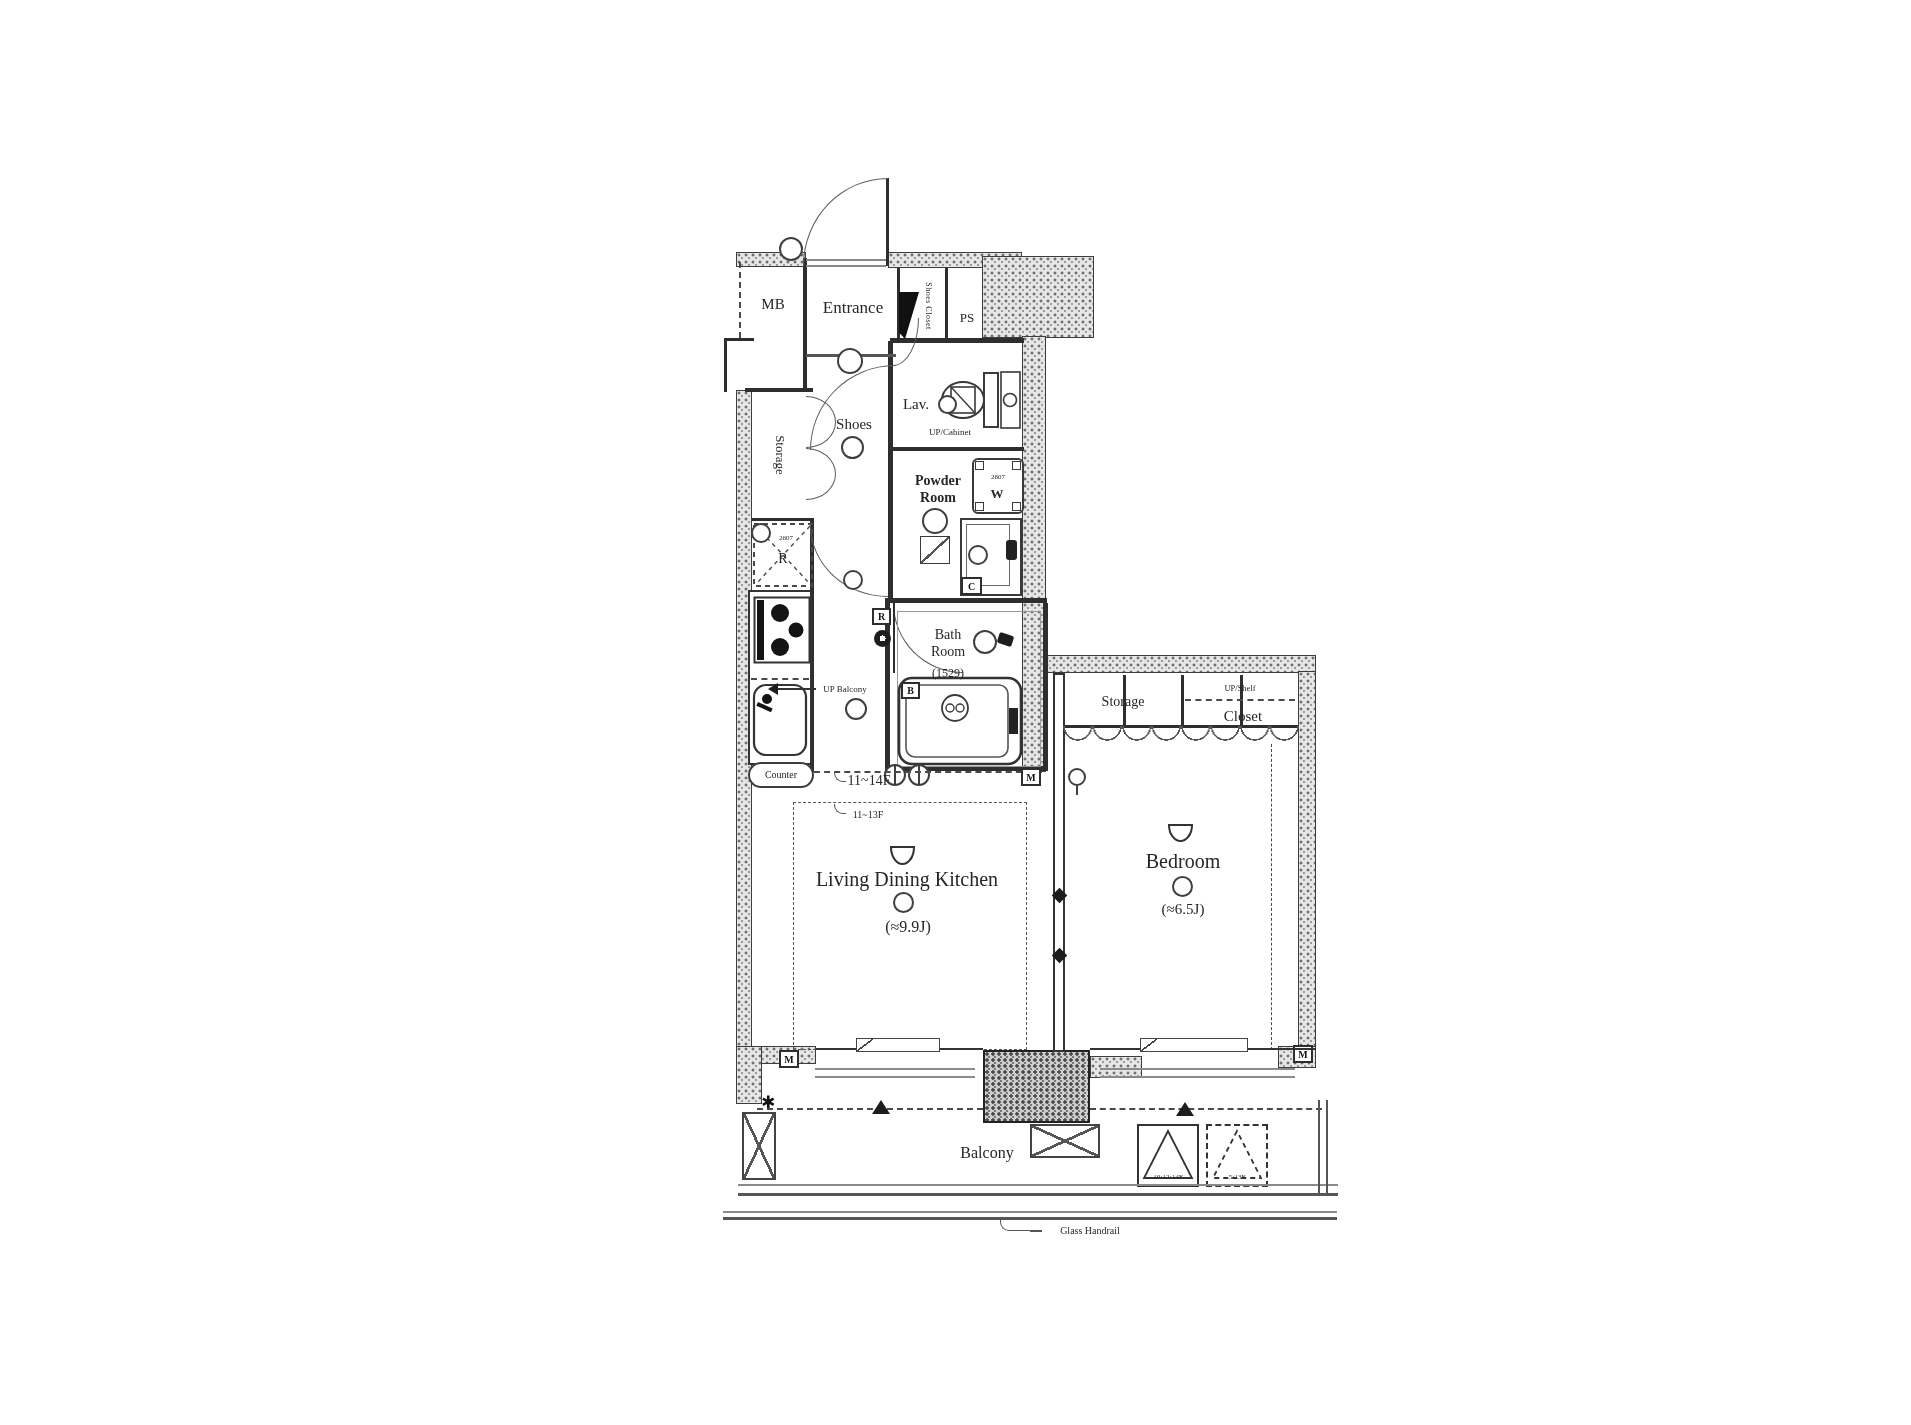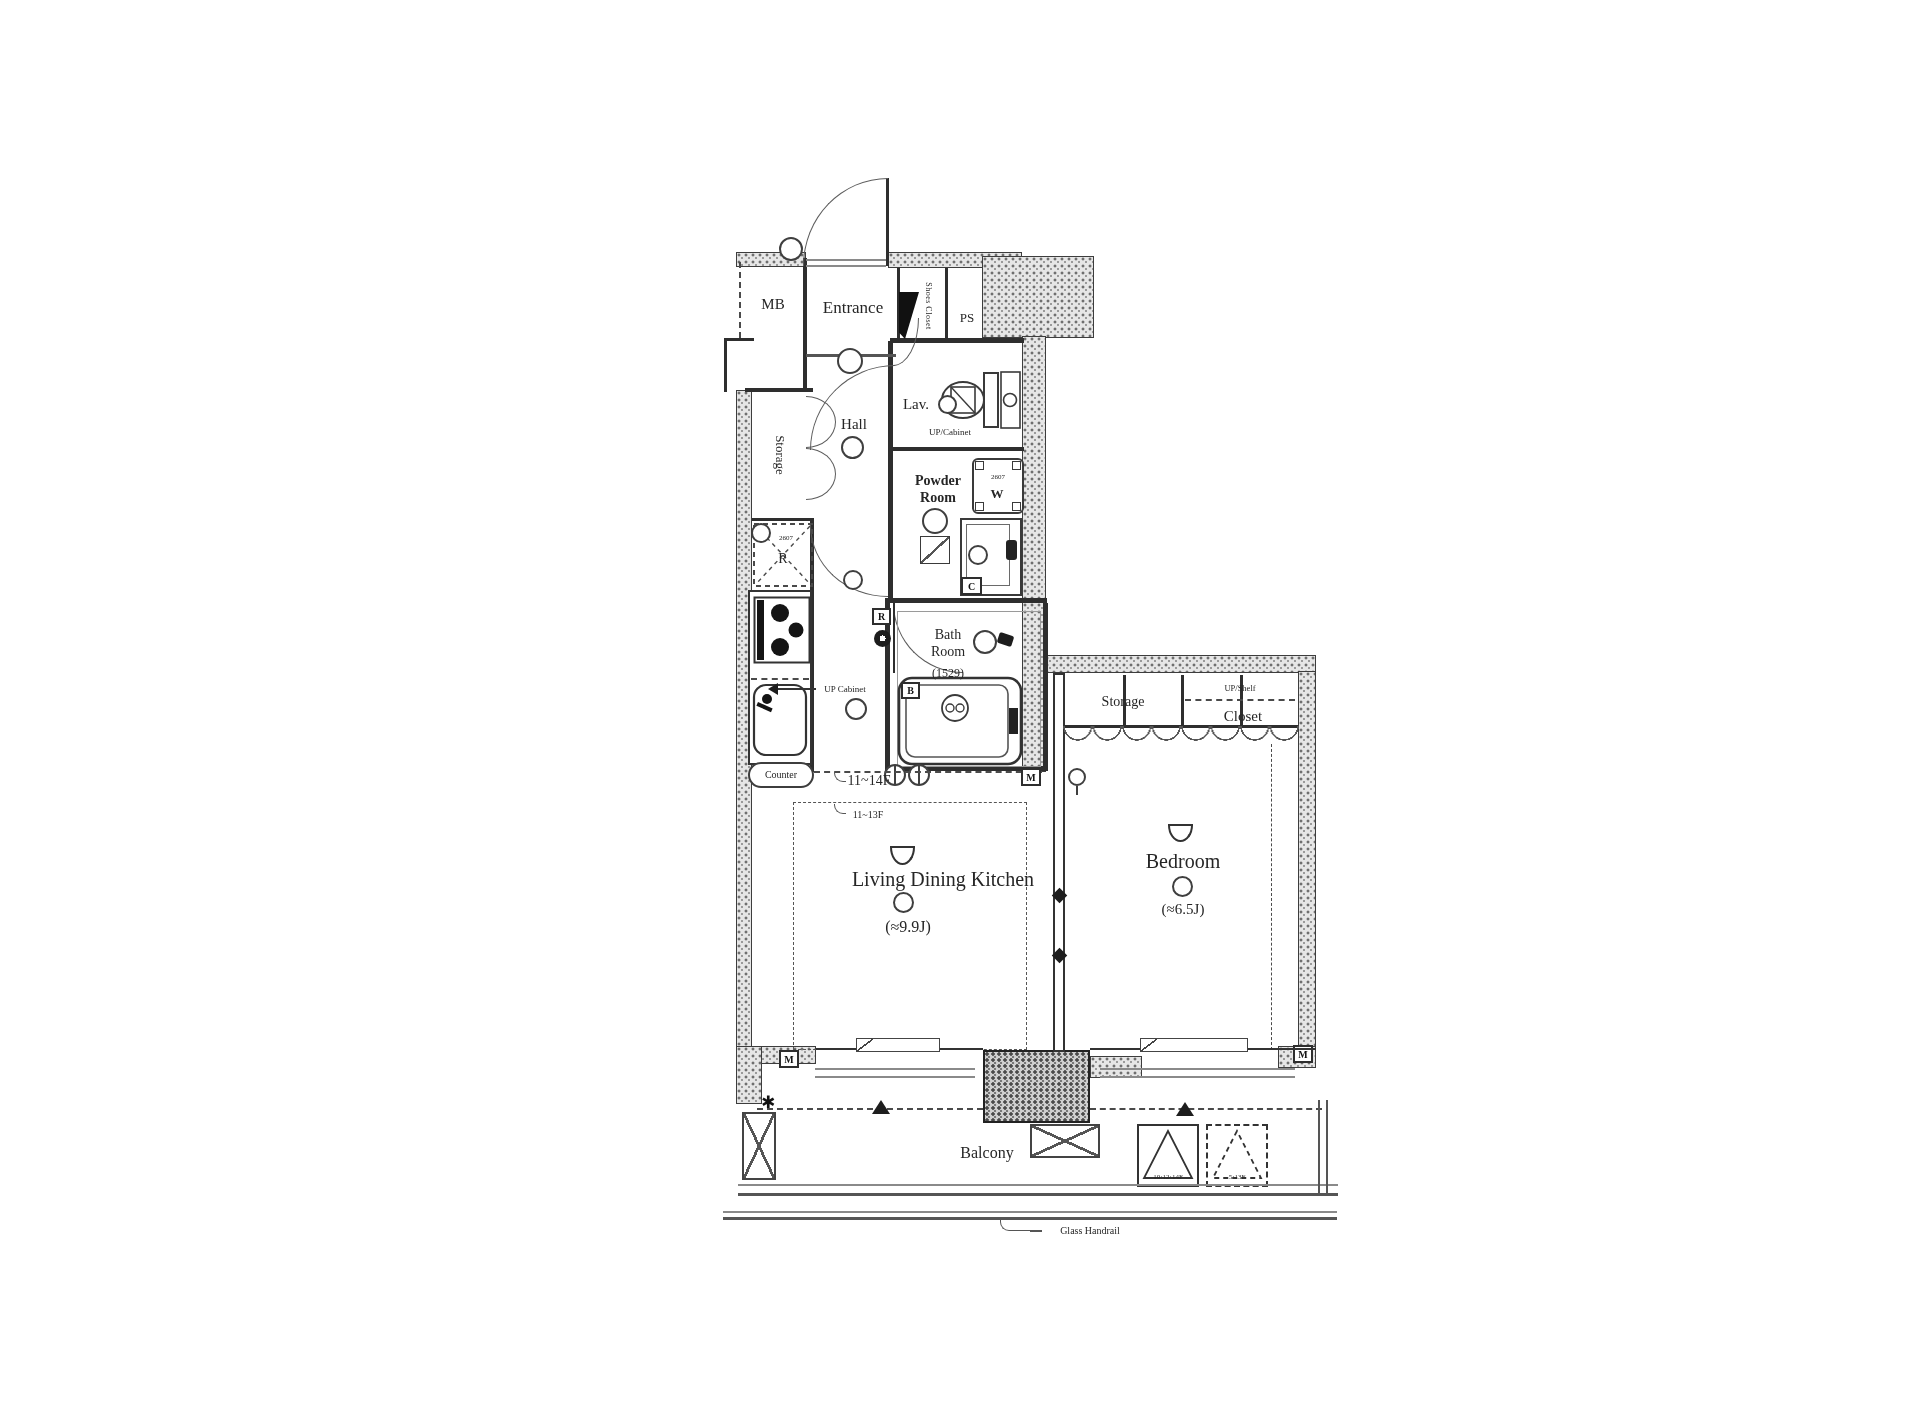--- a/index.html
+++ b/index.html
@@ -252,29 +252,29 @@
   <div style="position:absolute;left:1318px;top:1100px;width:10px;height:96px;box-sizing:border-box;border-left:2px solid #555;border-right:2px solid #555;"></div>
   <div class="leader" style="left:1000px;top:1218px;width:30px;height:13px;"></div>
   <div class="thin" style="left:1030px;top:1230px;width:12px;height:2px;background:#555;"></div>
 
   <div class="lbl" style="left:773px;top:304px;font-size:15px;">MB</div>
   <div class="lbl" style="left:853px;top:308px;font-size:17px;">Entrance</div>
   <div class="lbl" style="left:967px;top:318px;font-size:13px;">PS</div>
   <div class="vlbl" style="left:928px;top:306px;font-size:8px;letter-spacing:0.5px;">Shoes Closet</div>
   <div class="lbl" style="left:916px;top:404px;font-size:15px;">Lav.</div>
   <div class="lbl" style="left:950px;top:432px;font-size:9px;">UP/Cabinet</div>
-  <div class="lbl" style="left:854px;top:424px;font-size:15px;">Hall</div>
+  <div class="lbl" style="left:854px;top:424px;font-size:15px;">Shoes</div>
   <div class="vlbl" style="left:780px;top:455px;font-size:13px;">Storage</div>
   <div class="lbl" style="left:938px;top:490px;font-size:14px;font-weight:bold;">Powder
 Room</div>
   <div class="lbl" style="left:948px;top:644px;font-size:14px;">Bath
 Room</div>
   <div class="lbl" style="left:948px;top:673px;font-size:12px;">(1529)</div>
-  <div class="lbl" style="left:845px;top:689px;font-size:9px;">UP Cabinet</div>
-  <div class="lbl" style="left:907px;top:879px;font-size:20px;margin-left:36px;">Living Dining Kitchen</div>
+  <div class="lbl" style="left:845px;top:689px;font-size:9px;">UP Balcony</div>
+  <div class="lbl" style="left:907px;top:879px;font-size:20px;">Living Dining Kitchen</div>
   <div class="lbl" style="left:908px;top:927px;font-size:16px;">(≈9.9J)</div>
   <div class="lbl" style="left:1183px;top:861px;font-size:20px;">Bedroom</div>
   <div class="lbl" style="left:1183px;top:909px;font-size:15px;">(≈6.5J)</div>
   <div class="lbl" style="left:1123px;top:702px;font-size:14px;">Storage</div>
   <div class="lbl" style="left:1240px;top:688px;font-size:8.5px;">UP/Shelf</div>
   <div class="lbl" style="left:1243px;top:716px;font-size:15px;">Closet</div>
   <div class="lbl" style="left:987px;top:1153px;font-size:16px;">Balcony</div>
   <div class="lbl" style="left:1090px;top:1231px;font-size:10px;">Glass Handrail</div>
 
 </div>

